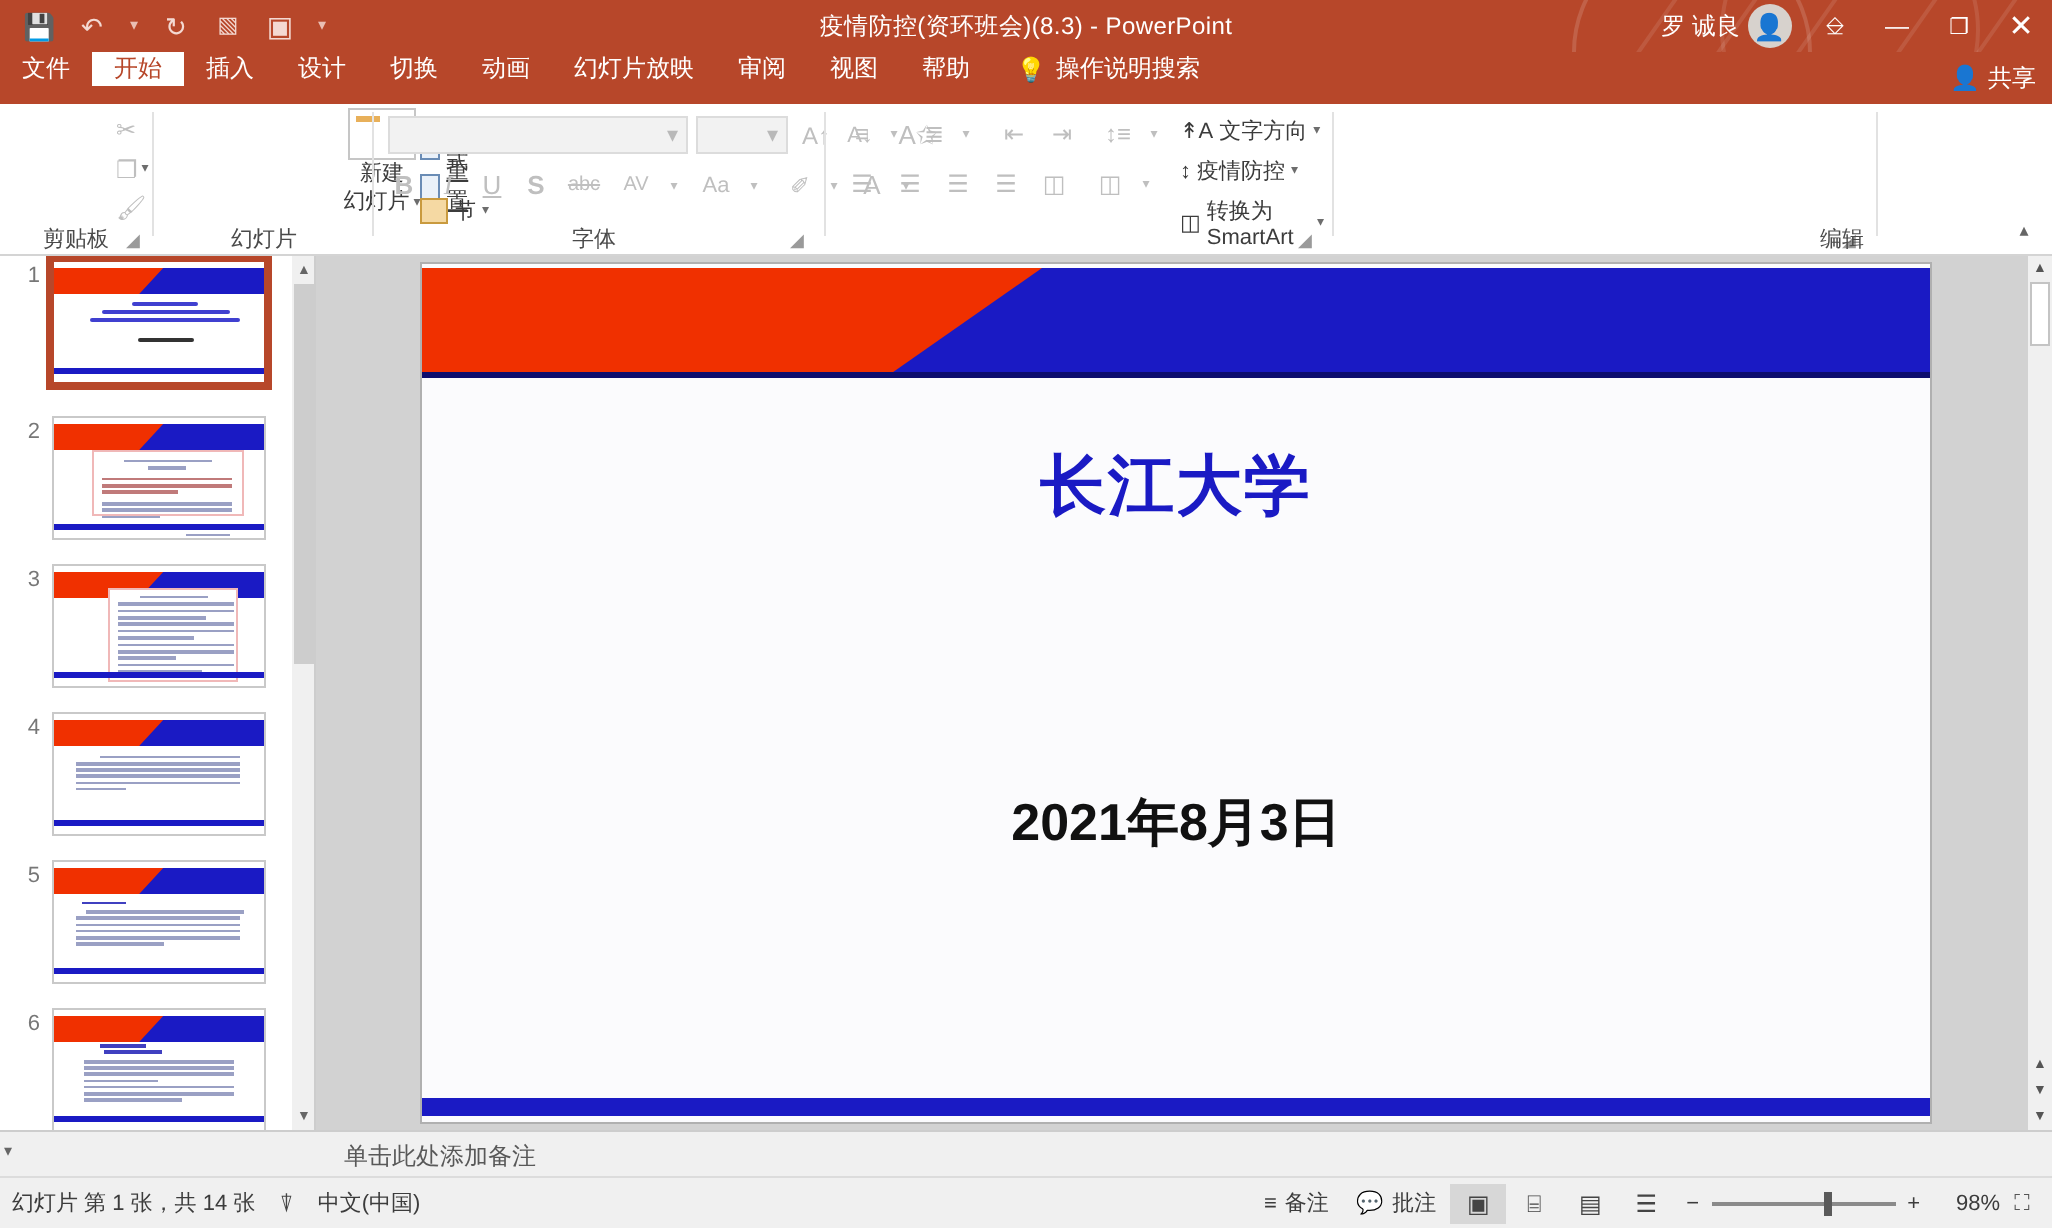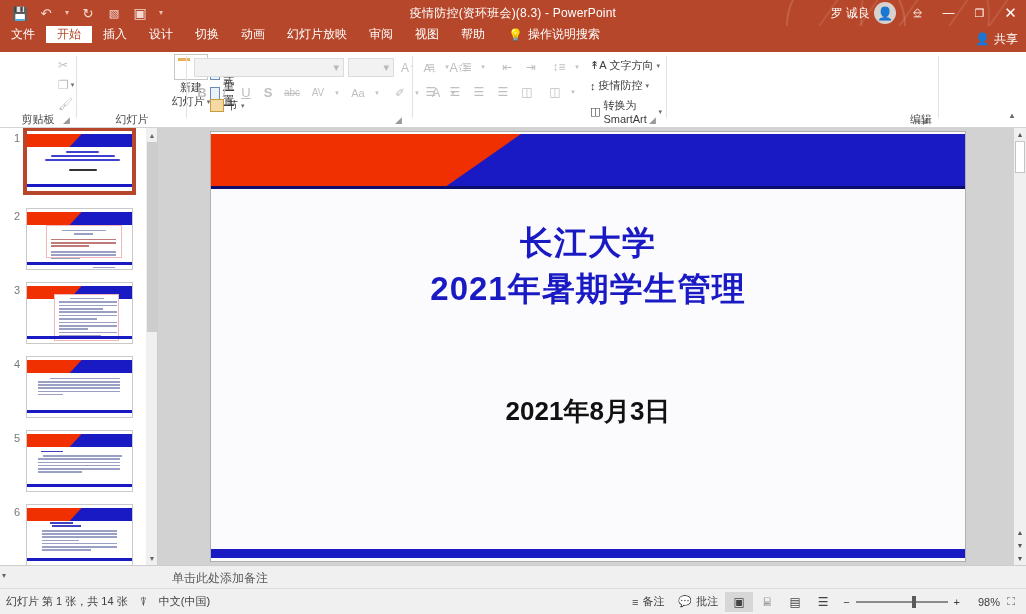--- a/index.html
+++ b/index.html
@@ -347,20 +347,21 @@
       <div class="icobtn dis" style="left:94px; top:31px; width:24px; height:19px; font-size:10px; text-decoration:line-through;">abc</div>
       <div class="icobtn dis" style="left:120px; top:31px; width:24px; height:19px; font-size:10px;">AV</div>
       <div class="icobtn dis" style="left:146px; top:31px; width:10px; height:19px; font-size:7px;">▾</div>
       <div class="icobtn dis" style="left:160px; top:31px; width:24px; height:19px; font-size:11px;">Aa</div>
       <div class="icobtn dis" style="left:186px; top:31px; width:10px; height:19px; font-size:7px;">▾</div>
       <div class="icobtn dis" style="left:204px; top:31px; width:20px; height:19px; font-size:12px;">✐</div>
       <div class="icobtn dis" style="left:226px; top:31px; width:10px; height:19px; font-size:7px;">▾</div>
       <div class="icobtn dis" style="left:240px; top:31px; width:20px; height:19px; font-size:13px;">A</div>
       <div class="icobtn dis" style="left:262px; top:31px; width:10px; height:19px; font-size:7px;">▾</div>
 
+      <div class="grp-label" style="left:0; width:222px;">字体</div>
       <div class="dlg-launcher">◢</div>
     </div>
     <div class="grp-sep" style="left:412px;"></div>
 
     <div class="grp" style="left:412px; width:250px;">
       <div class="icobtn dis" style="left:8px; top:5px; width:22px; height:19px; font-size:12px;">≡</div>
       <div class="icobtn dis" style="left:30px; top:5px; width:10px; height:19px; font-size:7px;">▾</div>
       <div class="icobtn dis" style="left:44px; top:5px; width:22px; height:19px; font-size:12px;">≣</div>
       <div class="icobtn dis" style="left:66px; top:5px; width:10px; height:19px; font-size:7px;">▾</div>
       <div class="icobtn dis" style="left:84px; top:5px; width:22px; height:19px; font-size:12px;">⇤</div>
@@ -535,21 +536,20 @@
       <div class="ts-arrow" style="bottom:0;">▼</div>
     </div>
 
     <div class="stage">
       <div class="slide">
         <div class="s-blue"></div>
         <div class="s-red"></div>
         <div class="s-shadow"></div>
         <div class="s-title">
           <div>长江大学</div>
-          <div>2021年暑期学生管理</div>
         </div>
         <div class="s-date">2021年8月3日</div>
         <div class="s-bottom"></div>
       </div>
     </div>
 
     <div class="stage-scroll">
       <div class="ss-arrow" style="top:0;">▲</div>
       <div class="ss-thumb"></div>
       <div class="ss-arrow" style="bottom:26px;">▲</div>

